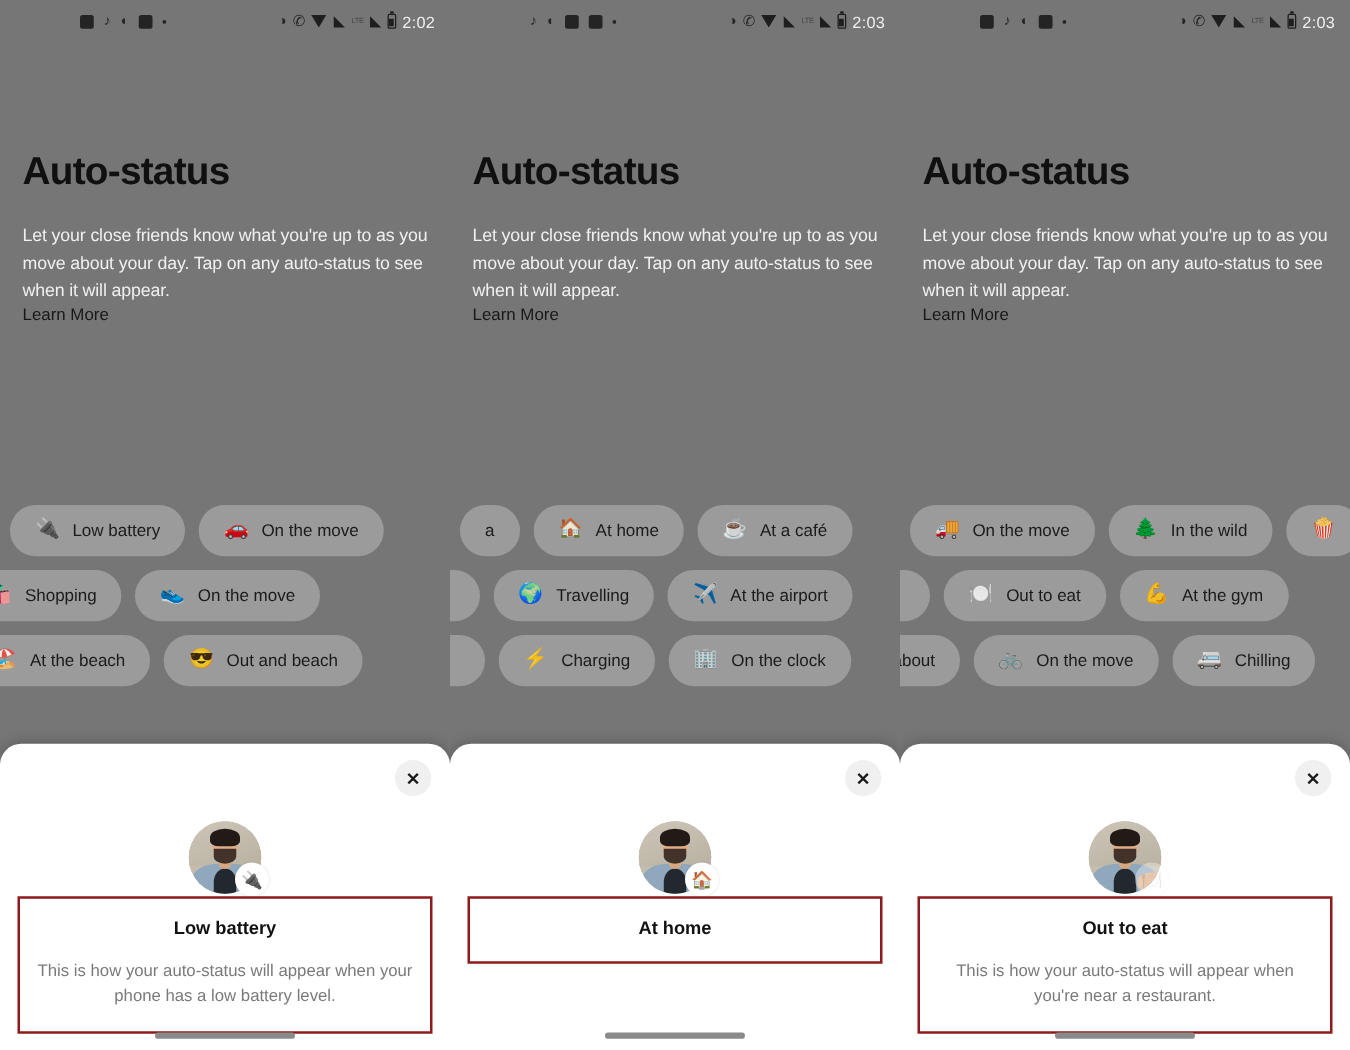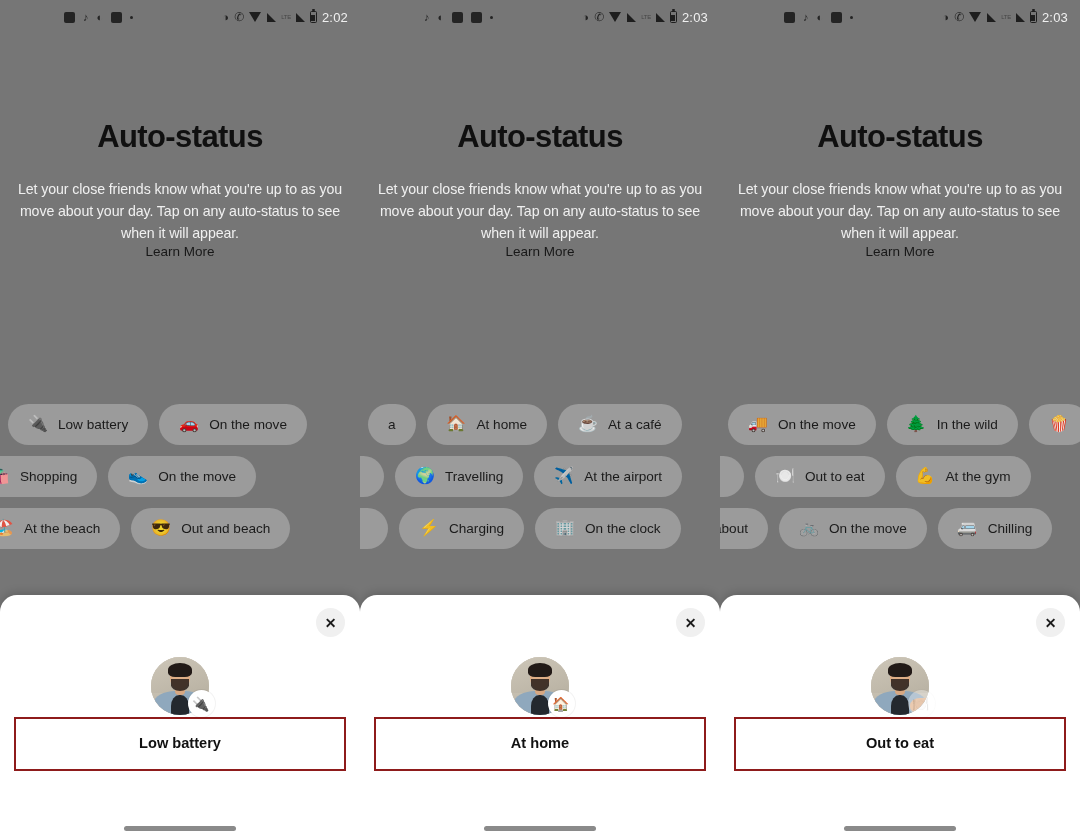--- a/index.html
+++ b/index.html
@@ -43,21 +43,21 @@
   .sb-lte { font-size: 6px; opacity:.55; letter-spacing:-.3px; }
   .wifi { width: 13px; height: 10px; position: relative; }
   .wifi:before {
     content:""; position:absolute; left:0; top:0;
     border-left: 6.5px solid transparent; border-right: 6.5px solid transparent;
     border-top: 10px solid #202020;
   }
   .volte { position: relative; font-size: 12px; }
 
   
-  .hero { position: absolute; left: 0; right: 0; top: 120px; text-align: center; padding: 0 18px; }
+  .hero { position: absolute; left: 0; right: 0; top: 120px; padding: 0 18px; }
   .hero-title {
     font-size: 31px; font-weight: 700; color: #121212; letter-spacing: -0.6px;
     line-height: 1.1;
   }
   .hero-sub {
     margin-top: 24px;
     font-size: 14.2px; line-height: 1.55; color: #ffffff; font-weight: 400;
     letter-spacing: -0.1px;
   }
   .hero-learn {
@@ -234,20 +234,21 @@
             <div class="av-neck"></div>
             <div class="av-arm"></div>
             <div class="av-head"></div>
             <div class="av-hair"></div>
             <div class="av-beard"></div>
           </div>
           <div class="badge">🔌</div>
         </div>
         <div class="highlight">
           <div class="hl-title">Low battery</div>
+          <div class="hl-desc">This is how your auto-status will appear when your phone has a low battery level.</div>
         </div>
         <div class="home-ind"></div>
       </div>
     </div>
     <div class="panel">
       <div class="statusbar">
         <div class="sb-left">
           <span class="sb-ico">♪</span>
           <span class="sb-ico">◐</span>
           <span class="sb-ico sq"></span>
@@ -408,17 +409,18 @@
             <div class="av-neck"></div>
             <div class="av-arm"></div>
             <div class="av-head"></div>
             <div class="av-hair"></div>
             <div class="av-beard"></div>
           </div>
           <div class="badge faded">🍽️</div>
         </div>
         <div class="highlight">
           <div class="hl-title">Out to eat</div>
+          <div class="hl-desc">This is how your auto-status will appear when you're near a restaurant.</div>
         </div>
         <div class="home-ind"></div>
       </div>
     </div>
   </div>
 
 </body></html>

